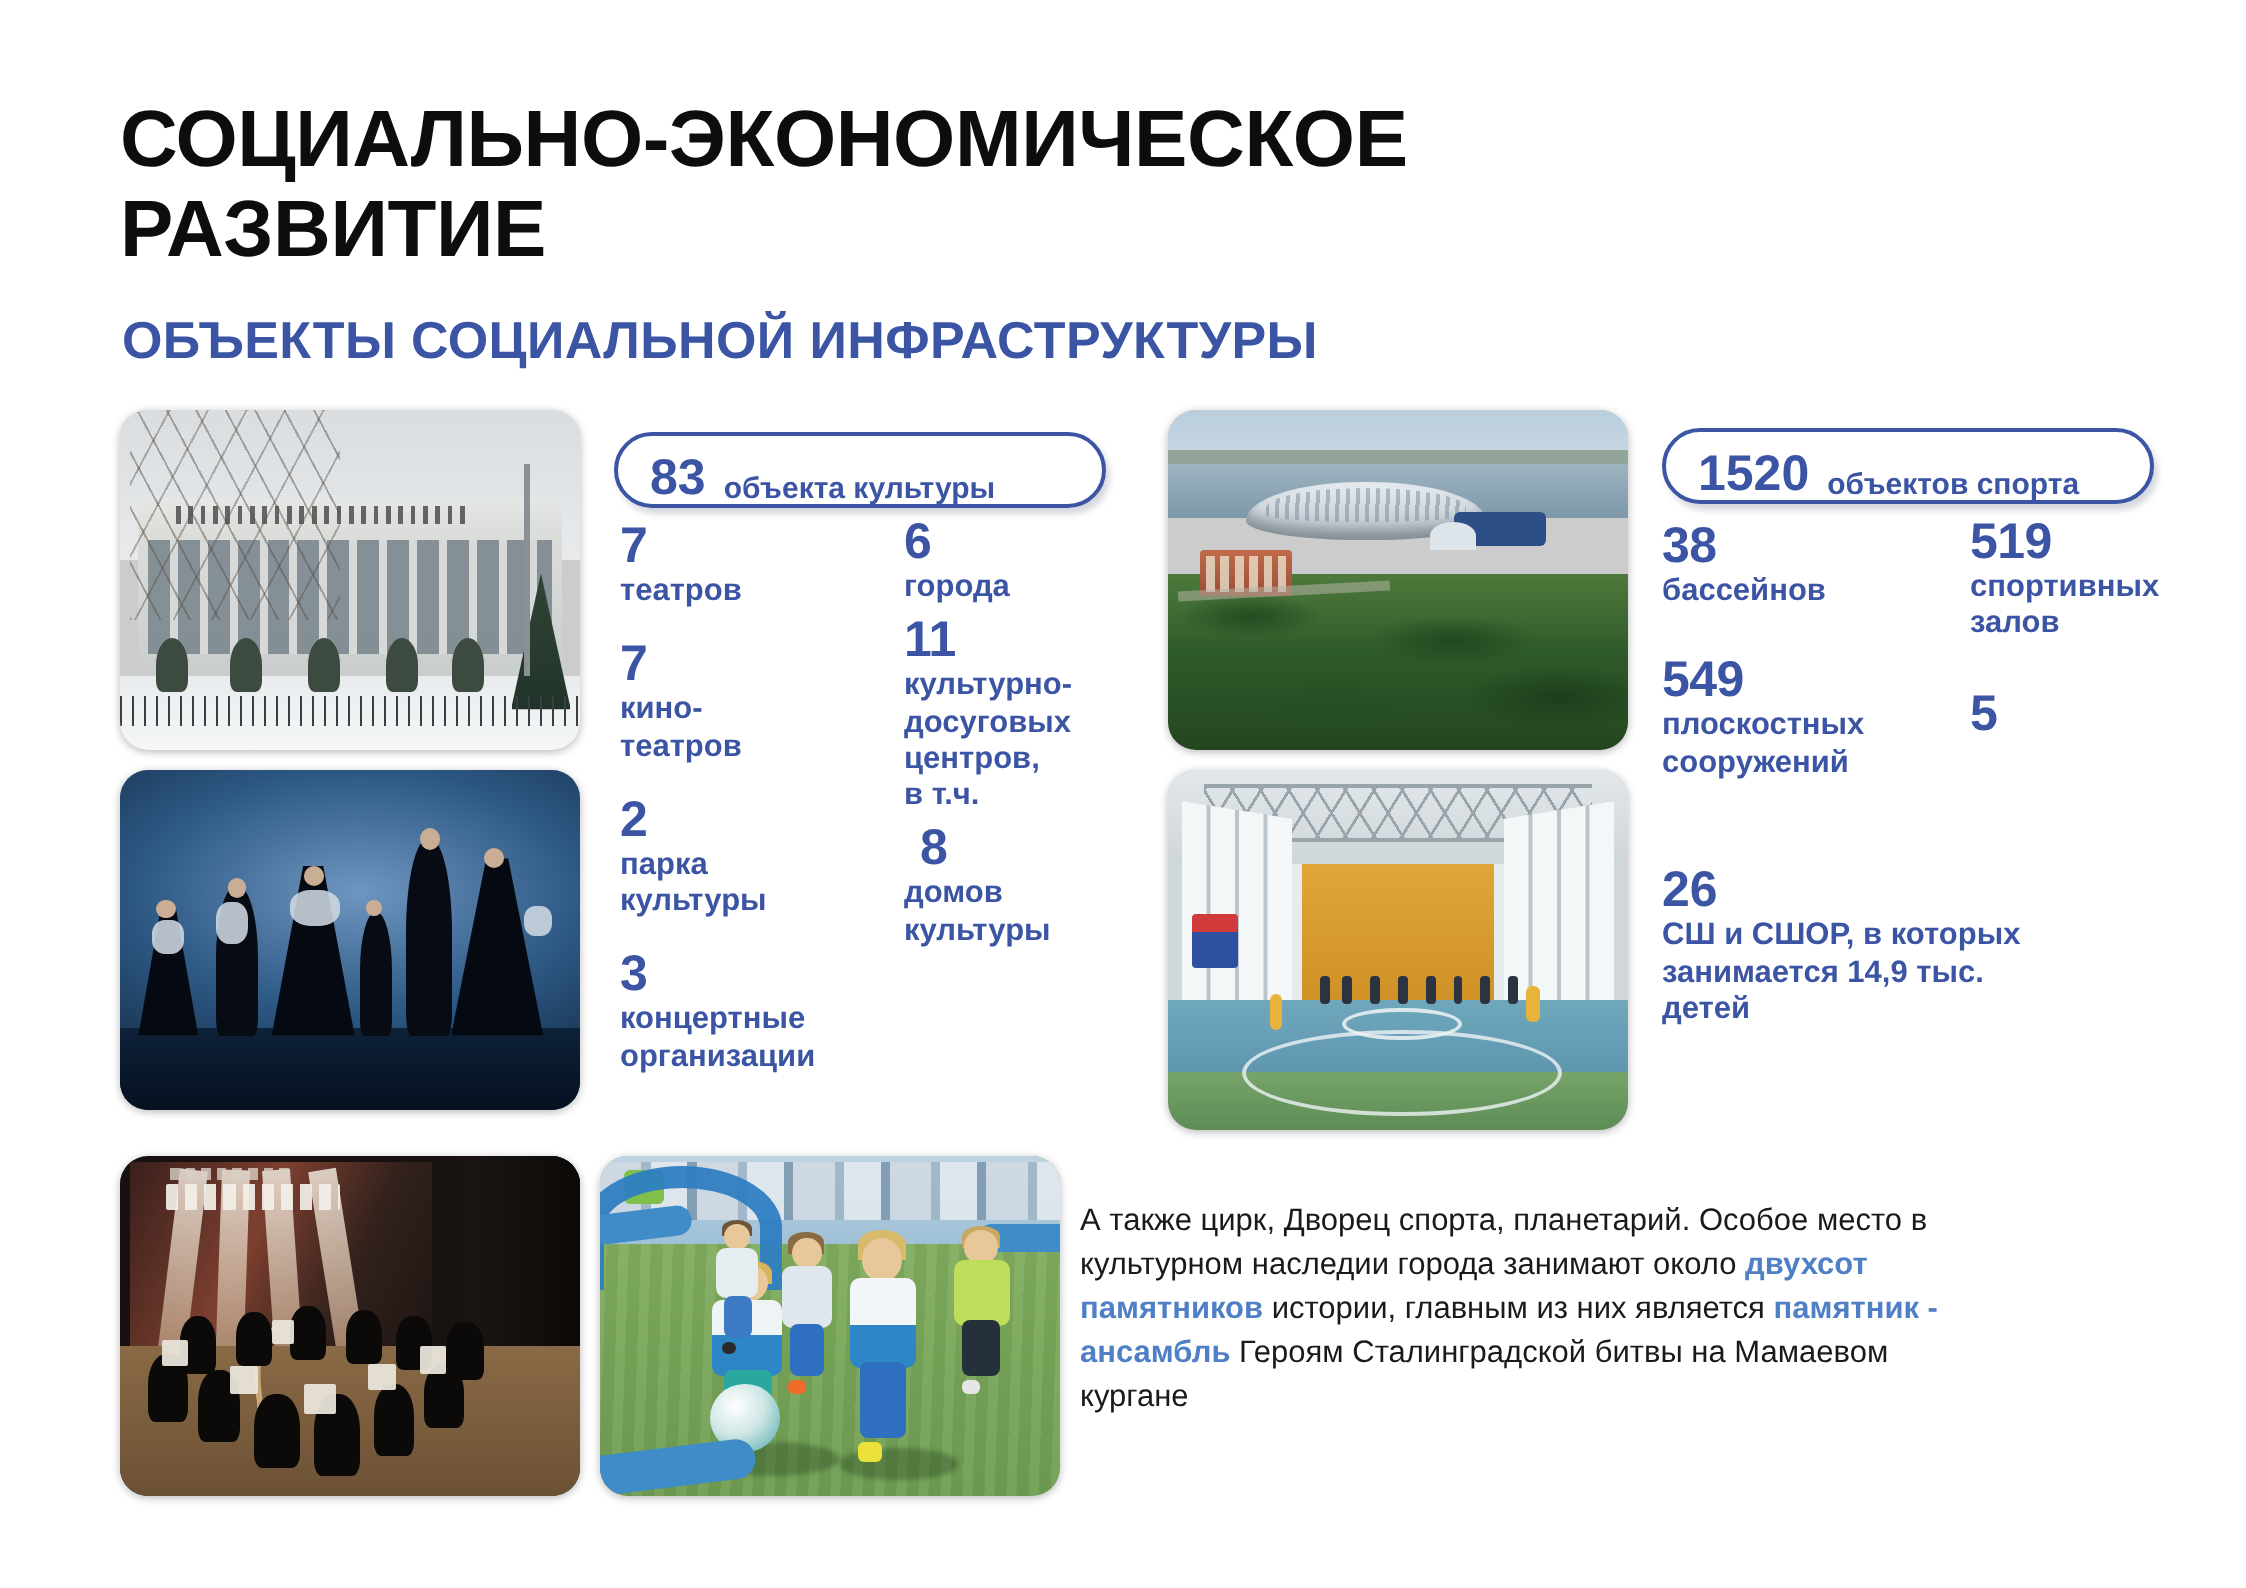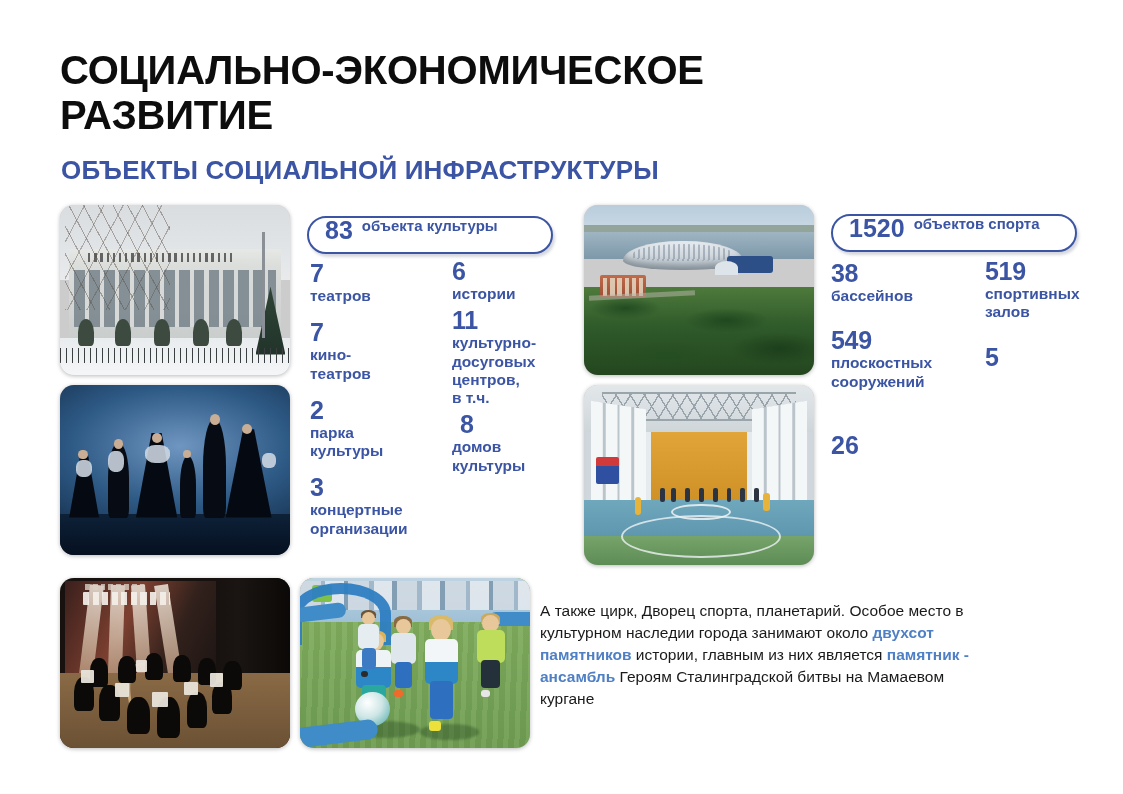--- a/index.html
+++ b/index.html
@@ -198,21 +198,21 @@
   .sc-kid .sh{position:absolute;bottom:0;left:22%;width:26%;height:9%;border-radius:3px;}
   .sc-ball{position:absolute;left:24%;bottom:13%;width:15%;height:20%;
     background:radial-gradient(circle at 36% 32%,#ffffff,#cfe6e6 45%,#4aa8a8);
     border-radius:50%;}
   .sc-shadow{position:absolute;background:rgba(20,50,20,.30);border-radius:50%;filter:blur(1px);}
 
   
   .badge{
     position:absolute;box-sizing:border-box;
     border:2.5px solid #3b55a4;border-radius:999px;
-    background:#fff;display:flex;align-items:flex-start;
+    background:#fff;display:flex;align-items:flex-end;
     box-shadow:2px 3px 3px rgba(150,155,170,.40);
     padding:0 16px;
   }
   .badge .bnum{font-size:25px;font-weight:bold;color:#3b55a4;line-height:1;}
   .badge .blab{font-size:15px;font-weight:bold;color:#3b55a4;margin-left:9px;line-height:1;}
   #badge-culture{left:307px;top:216px;width:246px;height:38px;}
   #badge-sports{left:831px;top:214px;width:246px;height:38px;}
 
   
   .statcol{position:absolute;}
@@ -451,21 +451,21 @@
     <div class="stat">
       <div class="num">3</div>
       <div class="lab" style="white-space: pre-line;">концертные
 организации</div>
     </div>
   </div>
 
   <div class="statcol" id="col-culture-b">
     <div class="stat">
       <div class="num">6</div>
-      <div class="lab">истории</div>
+      <div class="lab">города</div>
     </div>
     <div class="stat">
       <div class="num">11</div>
       <div class="lab" style="white-space: pre-line;">культурно-
 досуговых
 центров,
 в т.ч.</div>
     </div>
     <div class="stat">
       <div class="num" style="padding-left:8px">8</div>
@@ -492,19 +492,22 @@
       <div class="lab" style="white-space: pre-line;">спортивных
 залов</div>
     </div>
     <div class="stat">
       <div class="num">5</div>
     </div>
   </div>
 
   <div class="stat-wide">
     <div class="num">26</div>
+    <div class="lab" style="white-space: pre-line;">СШ и СШОР, в которых
+занимается 14,9 тыс.
+детей</div>
   </div>
 
   <div class="footnote">
     <span>А также цирк, Дворец спорта, планетарий. Особое место в культурном наследии города занимают около </span><span class="hi">двухсот  памятников</span><span> истории, главным из них является </span><span class="hi">памятник - ансамбль</span><span> Героям  Сталинградской битвы на Мамаевом кургане</span>
   </div>
 
 </div>
 
 </body></html>

